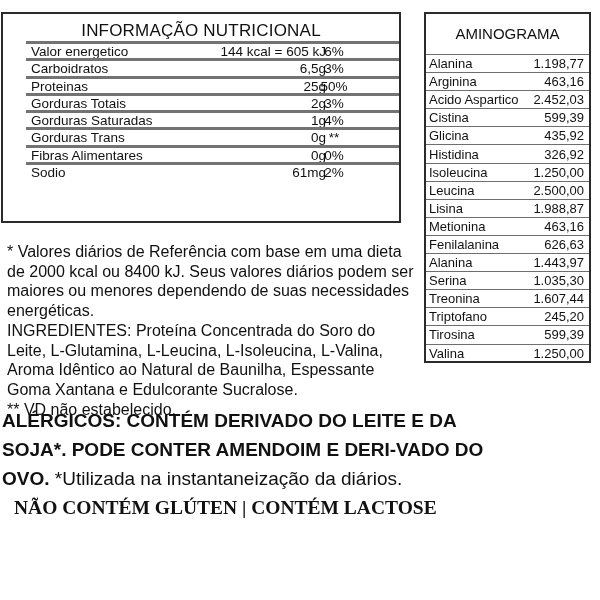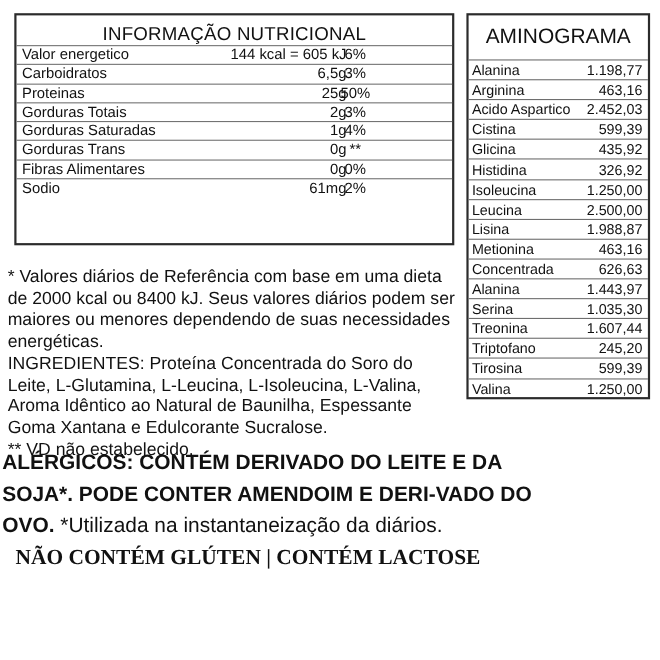--- a/index.html
+++ b/index.html
@@ -8,21 +8,21 @@
     background: #ffffff;
     color: #111111;
     font-family: "Liberation Sans", "DejaVu Sans", sans-serif;
     position: relative;
     overflow: hidden;
   }
 
   
   .nutrition-table {
     position: absolute;
-    left: 13px; top: 12px;
+    left: 1px; top: 12px;
     width: 400px; height: 211px;
     border: 2px solid #2b2b2b;
     background: #fff;
   }
   .nt-title {
     text-align: center;
     font-size: 17px;
     line-height: 20px;
     padding-top: 7px;
     letter-spacing: 0.2px;
@@ -36,40 +36,41 @@
   }
   .nt-vd-header {
     position: absolute;
     left: 263px; bottom: 4px;
     width: 90px;
     text-align: center;
     font-style: normal;
   }
   .nt-row {
     position: relative;
-    border-top: 1px solid #737373;
+    border-top: 3px solid #737373;
     height: 17.3px;
     font-size: 13.5px;
     line-height: 16.5px;
+    margin-left: 23px;
   }
   .nt-name { padding-left: 5px; display: inline-block; }
   .nt-value { position: absolute; left: 150px; width: 150px; text-align: right; }
   .nt-vd    { position: absolute; left: 263px; width: 90px;  text-align: center; }
 
   
   .amino-table {
     position: absolute;
     left: 424px; top: 12px;
     width: 167px; height: 351px;
     border: 2px solid #2b2b2b;
     background: #fff;
   }
   .amino-title {
     text-align: center;
-    font-size: 19px;
+    font-size: 15px;
     line-height: 40px;
     height: 40px;
   }
   .amino-row {
     display: flex;
     justify-content: space-between;
     align-items: center;
     border-top: 1px solid #6e6e6e;
     height: 18.1px;
     font-size: 13px;
@@ -189,21 +190,21 @@
   </div>
   <div class="amino-row">
     <span>Lisina</span>
     <span>1.988,87</span>
   </div>
   <div class="amino-row">
     <span>Metionina</span>
     <span>463,16</span>
   </div>
   <div class="amino-row">
-    <span>Concentrada</span>
+    <span>Fenilalanina</span>
     <span>626,63</span>
   </div>
   <div class="amino-row">
     <span>Alanina</span>
     <span>1.443,97</span>
   </div>
   <div class="amino-row">
     <span>Serina</span>
     <span>1.035,30</span>
   </div>

